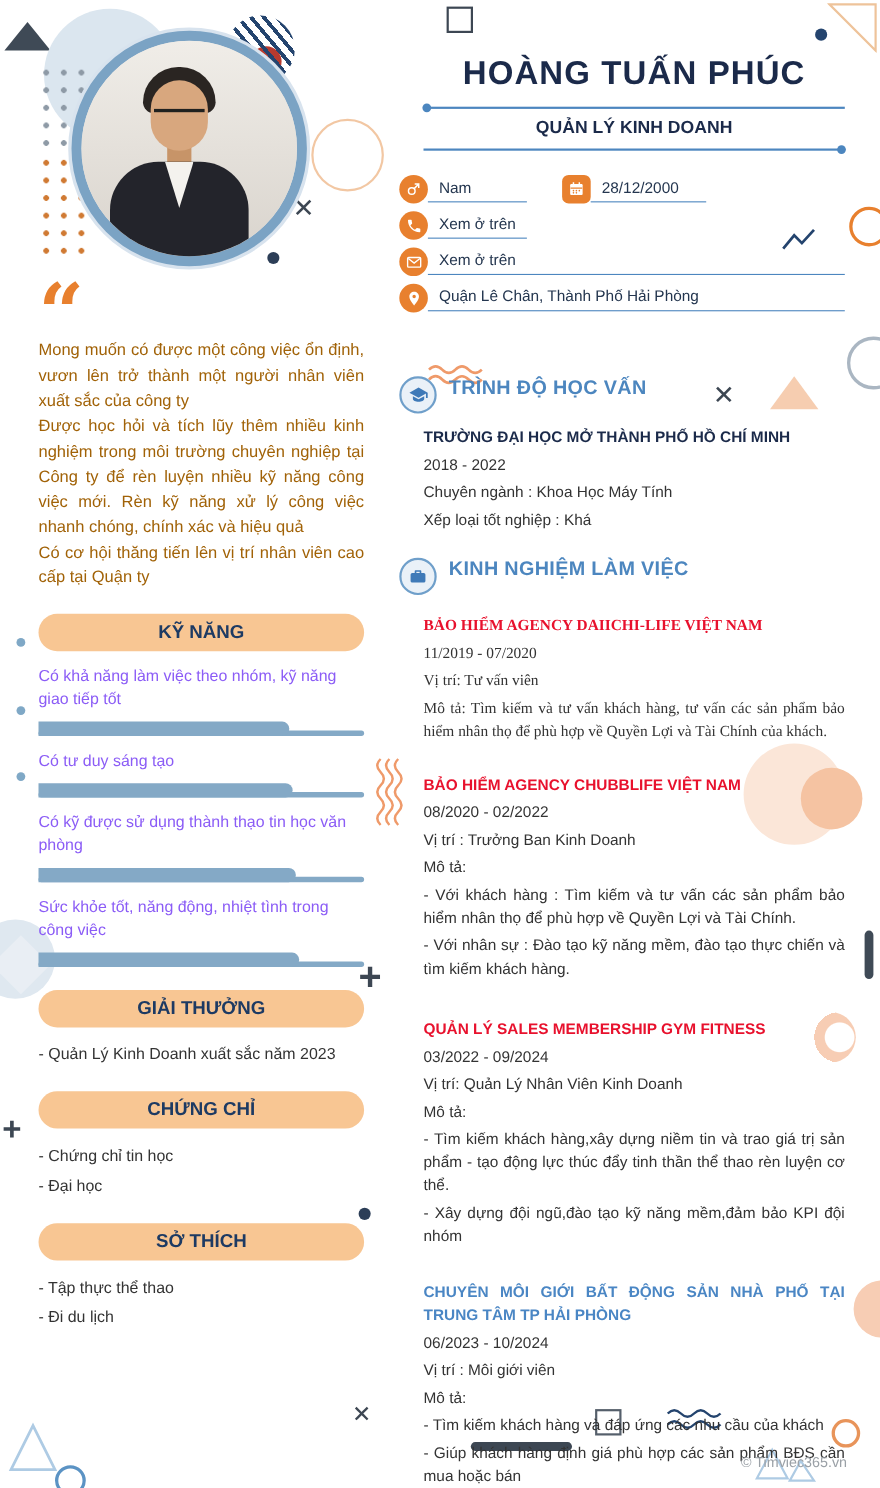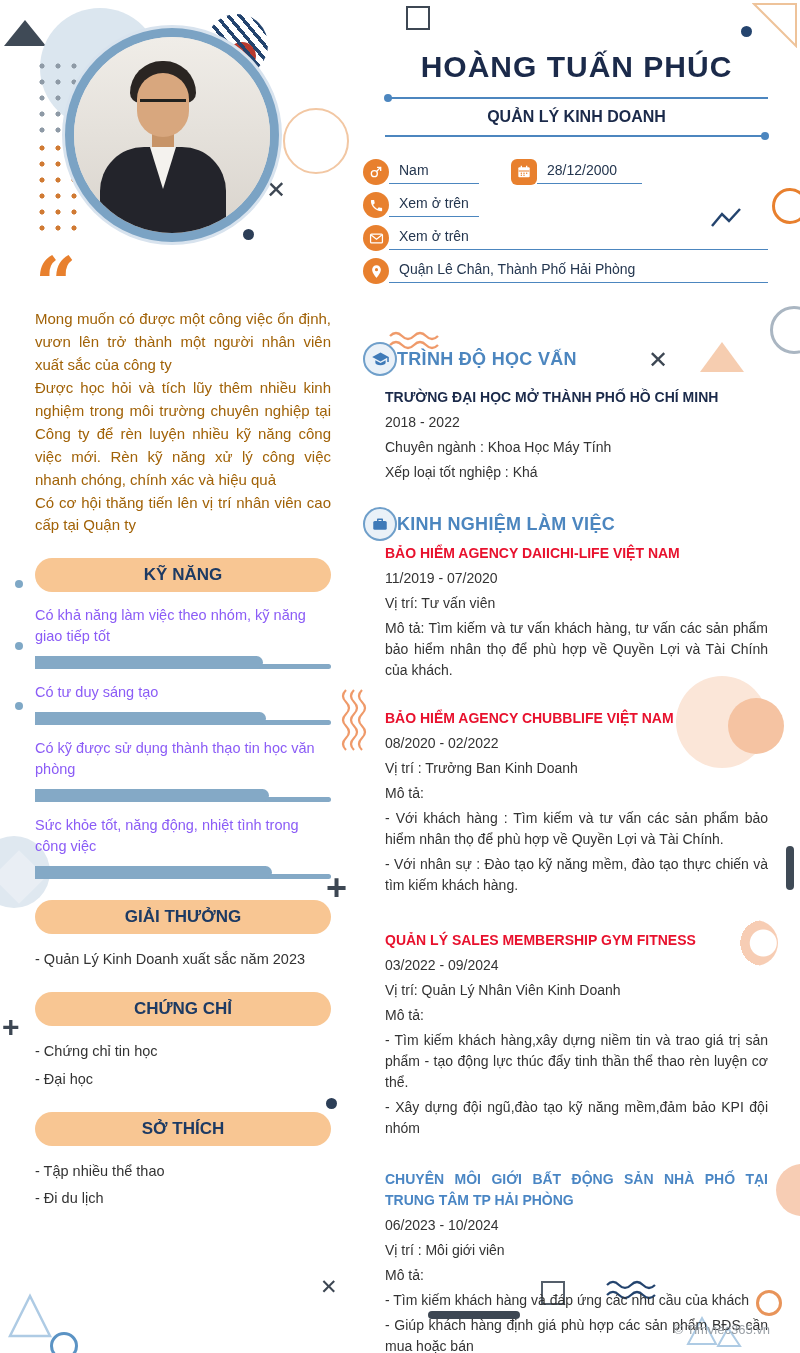--- a/index.html
+++ b/index.html
@@ -81,31 +81,31 @@
   .hr-l::before{content:"";position:absolute;left:-1px;top:-3px;width:8px;height:8px;border-radius:50%;background:#4c86bf;}
   .hr-r::after{content:"";position:absolute;right:-1px;top:-3px;width:8px;height:8px;border-radius:50%;background:#4c86bf;}
   .job-title{margin-top:9px;margin-bottom:9px;text-align:center;font-weight:bold;font-size:16px;color:#1b2a4a;}
   .contact{margin-top:22px;margin-left:5px;}
   .c-row{display:flex;align-items:flex-start;margin-bottom:7px;min-height:26px;}
   .c-icon{flex:0 0 26px;width:26px;height:26px;border-radius:50%;background:#e8802e;display:flex;align-items:center;justify-content:center;}
   .c-icon.square{border-radius:6px;}
   .c-val{font-size:14px;color:#24364f;padding:3px 0 5px 10px;border-bottom:1.5px solid #4c86bf;}
   .w80{width:80px;} .w95{width:95px;} .grow{flex:1;}
   .cal-gap{margin-left:32px;}
-  .sec-head{display:flex;align-items:center;margin-left:5px;}
+  .sec-head{display:flex;gap:11px;margin-left:5px;}
   .sec-icon{flex:0 0 34px;width:34px;height:34px;border-radius:50%;background:#eaf1f8;border:2px solid #6f9fca;
     display:flex;align-items:center;justify-content:center;box-sizing:border-box;}
   .sec-title{font-size:18px;font-weight:bold;color:#4c86bf;letter-spacing:0.3px;}
   .edu-sec{margin-top:58px;}
   .sec-body{margin-left:27px;margin-top:11px;}
   .sec-body p{margin:0 0 4px;font-size:14px;line-height:1.5;}
   .school{font-weight:bold;color:#1b2a4a;font-size:14px;}
   .exp-sec{margin-top:24px;}
   .job{margin-top:27px;}
-  .job.j1{margin-top:2px;}
+  .job.j1{margin-top:18px;font-family:Liberation Serif, serif;}
   .job.j3{margin-top:34px;}
   .job.j4{margin-top:30px;}
   .company{font-weight:bold;font-size:14px;line-height:1.6;text-align:justify;margin:0 0 5px;}
   .desc p{text-align:justify;}
 
   .watermark{position:absolute;right:30px;top:1322px;font-size:13px;color:#9aa0a6;}
 </style>
 </head>
 <body>
 
@@ -225,21 +225,21 @@
     </div>
 
     <div class="pill">GIẢI THƯỞNG</div>
     <div class="lc-item first">- Quản Lý Kinh Doanh xuất sắc năm 2023</div>
 
     <div class="pill">CHỨNG CHỈ</div>
     <div class="lc-item first">- Chứng chỉ tin học</div>
     <div class="lc-item" style="margin-top:6px;">- Đại học</div>
 
     <div class="pill">SỞ THÍCH</div>
-    <div class="lc-item first">- Tập nhiều thể thao</div>
+    <div class="lc-item first">- Tập thực thể thao</div>
     <div class="lc-item" style="margin-top:6px;">- Đi du lịch</div>
   </aside>
 
   <section class="rc">
 
     <div class="indent">
       <h1 class="fullname">HOÀNG TUẤN PHÚC</h1>
       <div class="hr hr-l"></div>
       <div class="job-title">QUẢN LÝ KINH DOANH</div>
       <div class="hr hr-r"></div>

